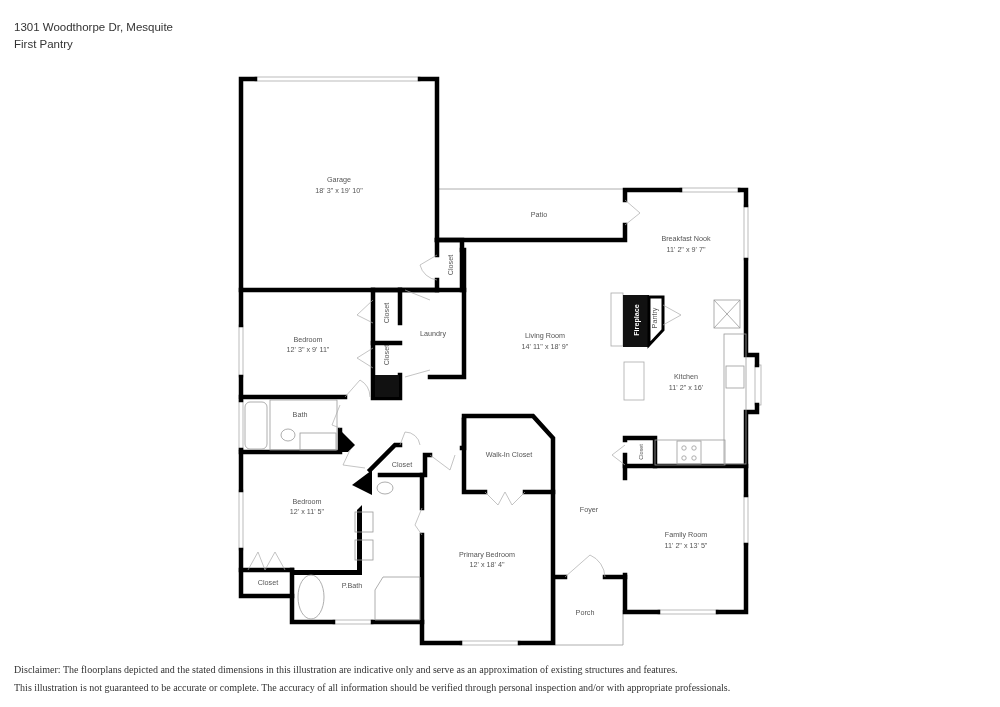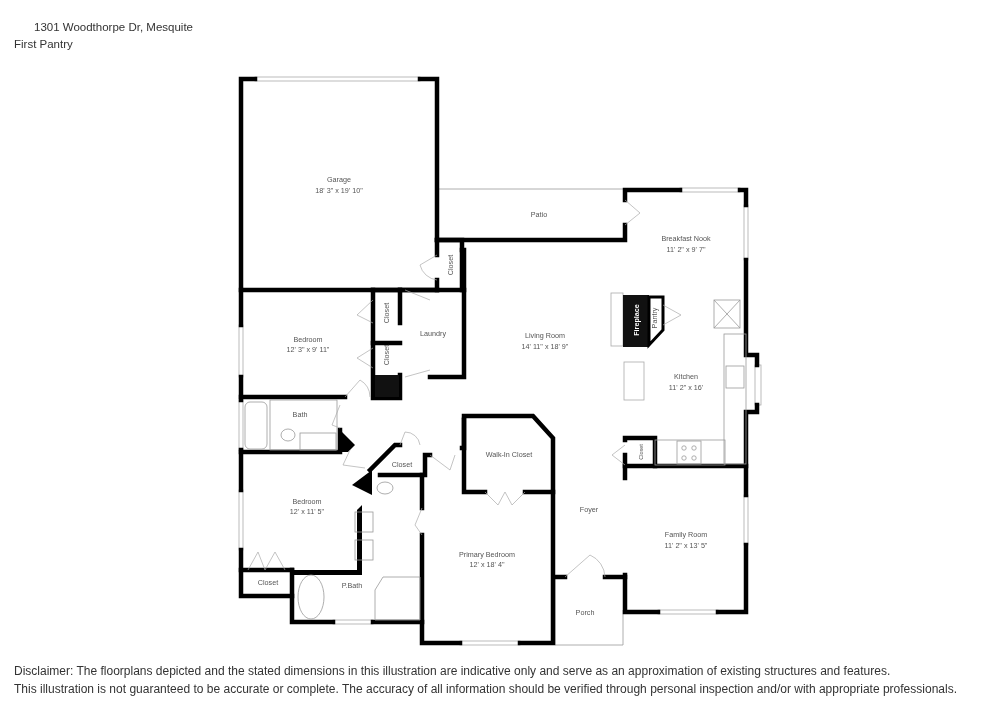--- a/index.html
+++ b/index.html
@@ -1,20 +1,20 @@
 <!DOCTYPE html>
 <html><head>
   <meta charset="utf-8">
   <style>
     html, body { margin: 0; padding: 0; background: #ffffff; }
     body { width: 1000px; height: 707px; position: relative; overflow: hidden; font-family: "Liberation Sans", sans-serif; color: #333; }
     .hdr { position: absolute; left: 14px; font-size: 11.5px; color: #333; }
-    .hdr.addr { top: 21px; margin-left: 20px; }
+    .hdr.addr { top: 21px; }
     .hdr.floor { top: 38px; }
-    .disc { position: absolute; left: 14px; font-size: 12px; color: #333; white-space: nowrap; }
+    .disc { position: absolute; left: 14px; font-size: 10px; color: #333; white-space: nowrap; font-family: Liberation Serif, serif; }
     .disc.l1 { top: 664px; }
     .disc.l2 { top: 682px; }
     svg#plan { position: absolute; left: 0; top: 0; }
     .lbl { font-family: "Liberation Sans", sans-serif; font-size: 7.2px; fill: #555; text-anchor: middle; }
     .wall { stroke: #000; stroke-width: 4.5; fill: none; stroke-linecap: square; }
     .thin { stroke: #999; stroke-width: 0.8; fill: none; }
     .win { stroke: #aaa; stroke-width: 0.8; fill: #fff; }
     .door { stroke: #aaa; stroke-width: 0.7; fill: none; }
   </style>
 </head>

